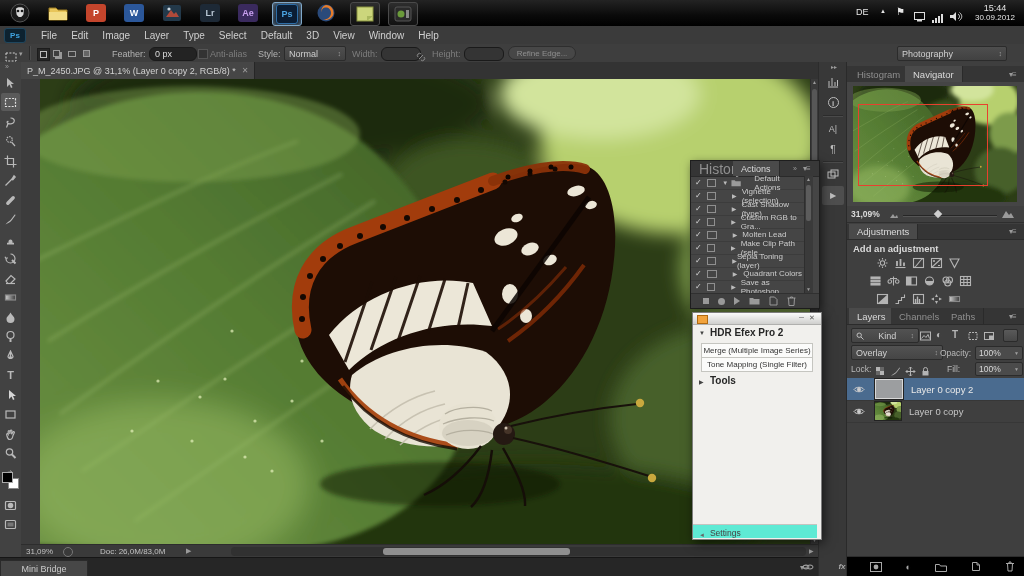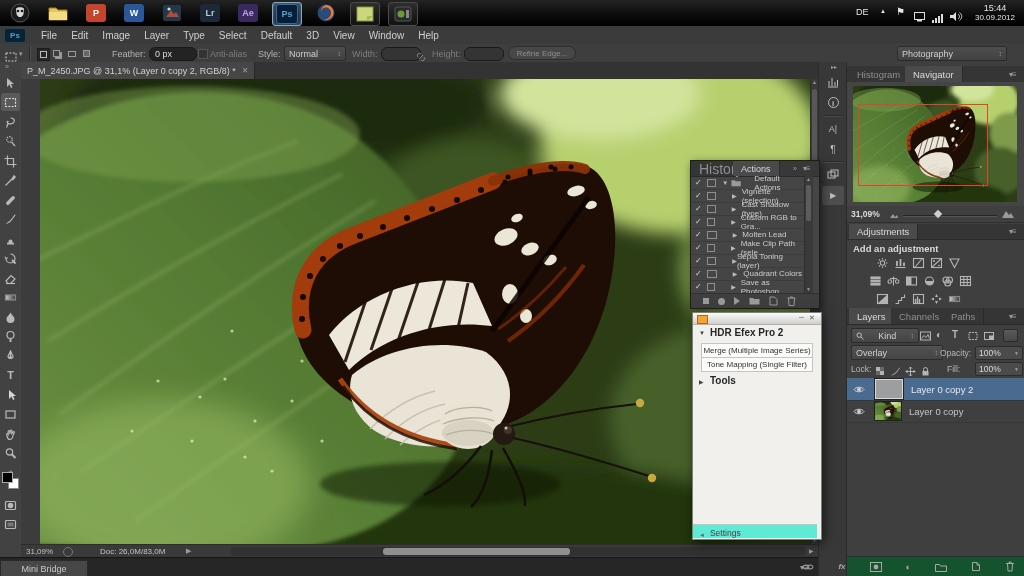--- a/index.html
+++ b/index.html
@@ -716,21 +716,21 @@
       <span class="eye" style="margin-left:6px"><svg width="12" height="9" viewBox="0 0 12 9">
             <path d="M1,4.5 C3,1.5 9,1.5 11,4.5 C9,7.5 3,7.5 1,4.5 Z"></path>
             <circle cx="6" cy="4.5" r="1.6" fill="#cfcfcf"></circle>
           </svg></span>
       <svg width="26" height="18" style="margin-left:10px;outline:1px solid #222">
           <use href="#scene"></use>
         </svg>
       <span class="lname" style="color:#c6c6c6">Layer 0 copy</span>
     </div>
 
-    <div class="a" style="left:0;top:494px;width:178px;height:20px;background:#14532d;border-top:1px solid #2d2d2d;display:flex;align-items:center;justify-content:flex-end;gap:24px;padding-right:10px;box-sizing:border-box">
+    <div class="a" style="left:0;top:494px;width:178px;height:20px;background:#000000;border-top:1px solid #2d2d2d;display:flex;align-items:center;justify-content:flex-end;gap:24px;padding-right:10px;box-sizing:border-box">
       <span><svg width="12" height="10" viewBox="0 0 12 10">
             <ellipse cx="4" cy="5" rx="3" ry="2" stroke="#a8a8a8" fill="none"></ellipse>
             <ellipse cx="8" cy="5" rx="3" ry="2" stroke="#a8a8a8" fill="none"></ellipse>
           </svg></span>
       <span style="font-size:8px;font-style:italic;color:#a8a8a8;font-weight:bold">fx</span>
       <span><svg width="12" height="10" viewBox="0 0 12 10">
             <rect x="0.5" y="0.5" width="11" height="9" stroke="#a8a8a8" fill="none"></rect>
             <circle cx="6" cy="5" r="2.4" fill="#a8a8a8"></circle>
           </svg></span>
       <span style="font-size:9px;color:#a8a8a8">◐</span>

